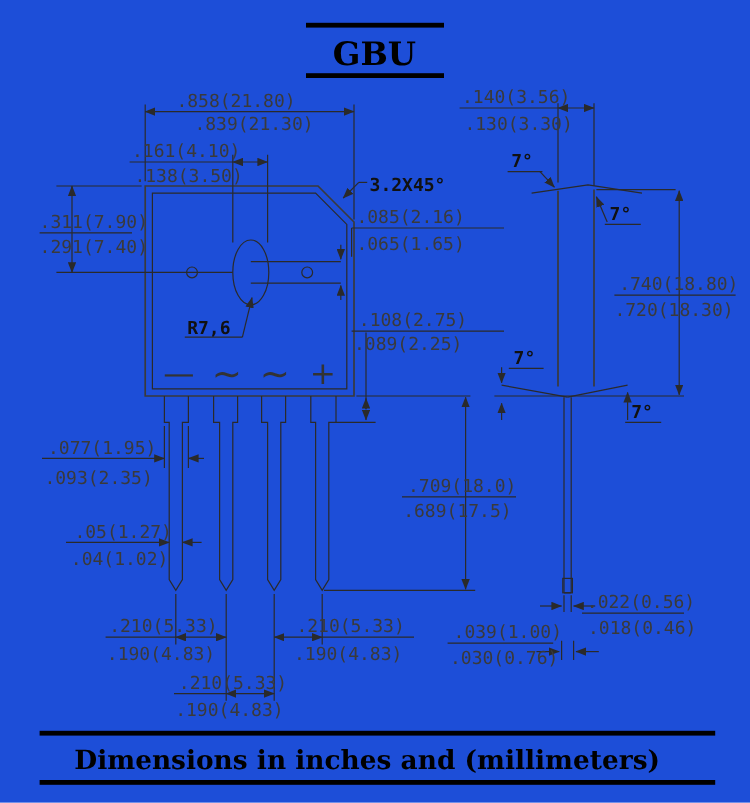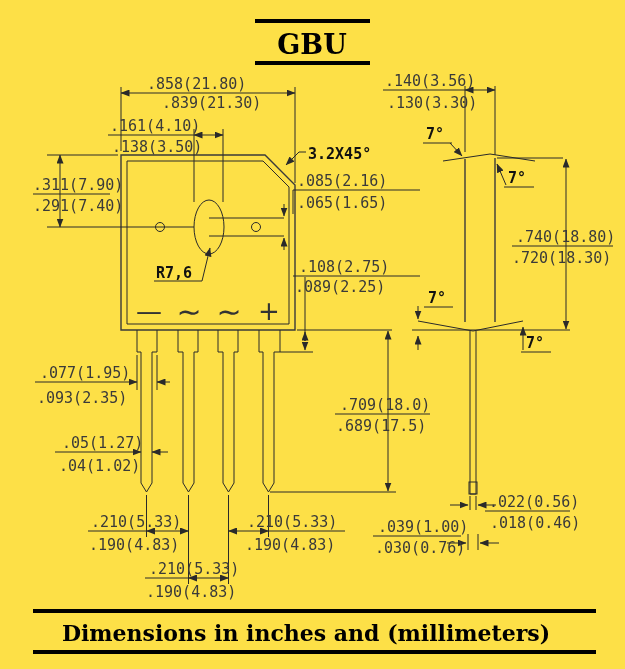--- a/index.html
+++ b/index.html
@@ -1,16 +1,16 @@
 <!DOCTYPE html>
 <html><head>
 <meta charset="utf-8">
 <style>
   html,body{margin:0;padding:0;background:#ffffff;}
-  .page{position:relative;width:625px;height:669px;background:#fde047;overflow:hidden;}
+  .page{position:relative;width:625px;height:669px;background:#1d4ed8;overflow:hidden;}
   svg{position:absolute;left:0;top:0;}
   .ln{stroke:#2a2a2a;stroke-width:1;fill:none;}
   .body-ln{stroke:#3a3a3a;stroke-width:1.4;fill:none;}
   .dim{font-family:"DejaVu Sans Mono",monospace;font-size:15px;fill:#3a3a3a;}
   .callout{font-family:"DejaVu Sans Mono",monospace;font-size:15px;font-weight:bold;fill:#111;}
   .sym{font-family:"DejaVu Sans",sans-serif;fill:#333;}
   .title-txt{font-family:"DejaVu Serif","Liberation Serif",serif;font-size:27px;font-weight:bold;fill:#000;}
   .footer-txt{font-family:"DejaVu Serif","Liberation Serif",serif;font-size:22px;font-weight:bold;fill:#000;}
   .bar{fill:#000;stroke:none;}
 </style>

